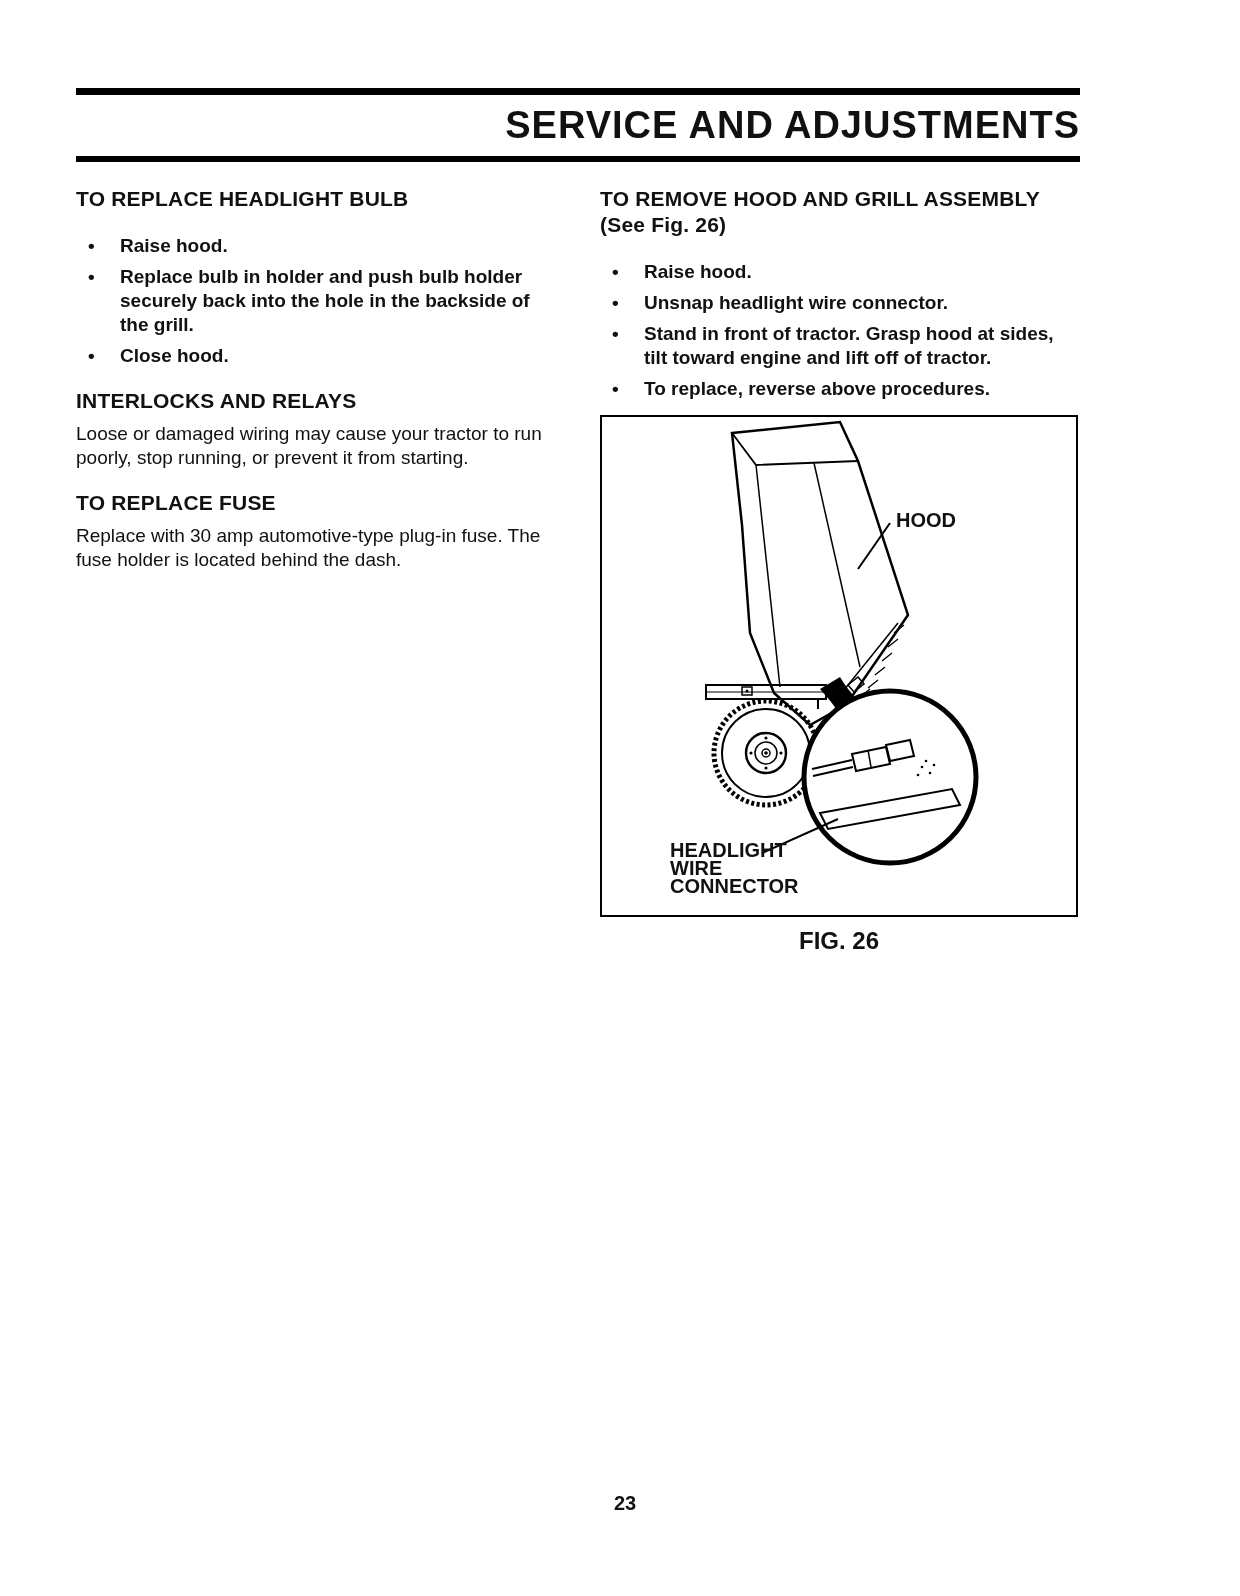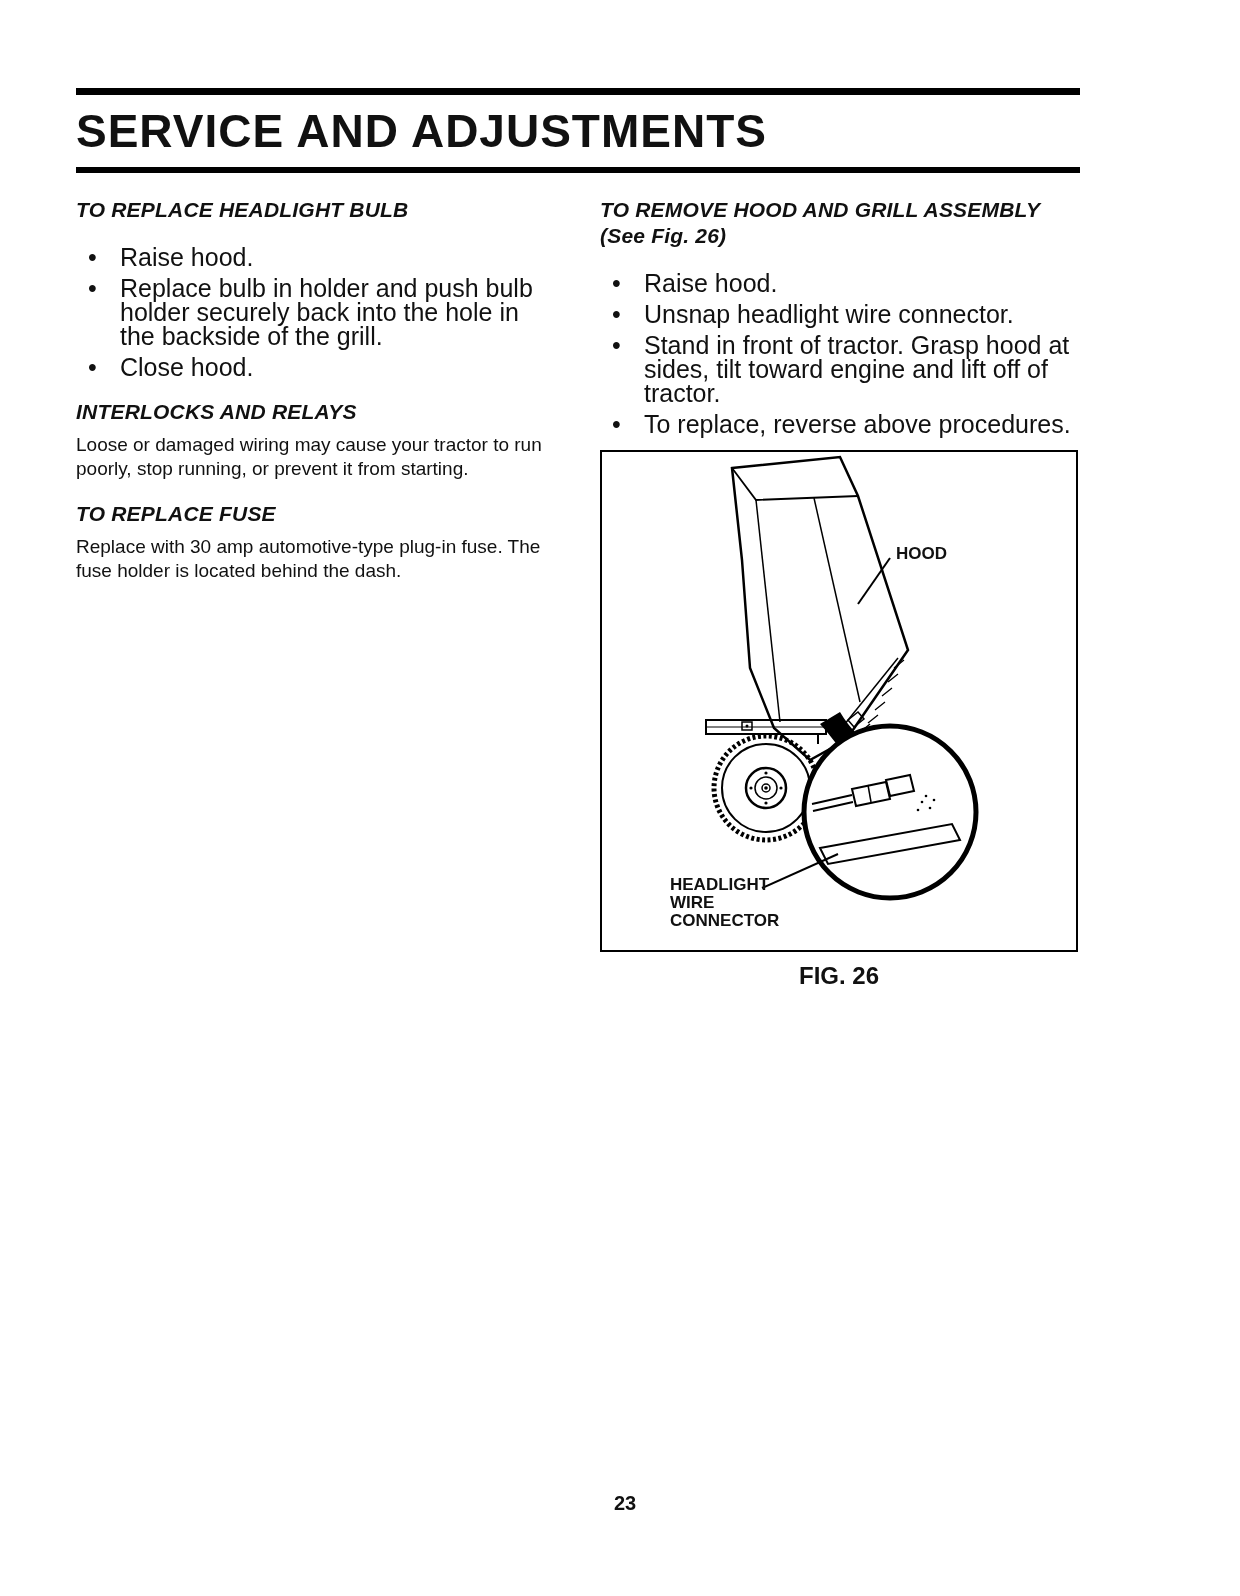--- a/index.html
+++ b/index.html
@@ -8,40 +8,40 @@
     background:#ffffff;
     font-family:"Liberation Sans", sans-serif;
     color:#111;
     position:relative;
     overflow:hidden;
   }
   .content { position:absolute; left:76px; top:88px; width:1004px; }
   .rule-top { height:7px; background:#000; }
   .rule-bottom { height:6px; background:#000; }
   .title {
-    text-align:left; font-size:46px; font-weight:700;
+    text-align:right; font-size:38px; font-weight:700;
     letter-spacing:1px; margin:9px 0 9px;
   }
   .columns { display:flex; margin-top:22px; }
   .col-left { width:478px; margin-right:46px; }
   .col-right { width:480px; }
   h2 {
     font-size:21px; font-weight:700; letter-spacing:0.2px;
-    margin:20px 0 8px; line-height:26px;font-style:italic;
+    margin:20px 0 8px; line-height:26px;
   }
   .col-left h2:first-child, .col-right h2:first-child { margin-top:2px; }
   p.bodytext { font-size:19px; line-height:24px; margin:4px 0 8px; }
-  ul.bullets { list-style:none; margin:22px 0 14px; padding:0; font-size:25px; line-height:24px; }
+  ul.bullets { list-style:none; margin:22px 0 14px; padding:0; font-size:19px; line-height:24px;font-weight:bold; }
   ul.bullets li { position:relative; padding-left:44px; margin-bottom:7px; }
   ul.bullets li::before { content:"\2022"; position:absolute; left:12px; top:0; }
   .figure-box {
     position:relative; width:474px; height:498px;
     border:2px solid #000; margin-top:14px; background:#fff;
   }
-  .fig-label { position:absolute; font-weight:700; font-size:17px; color:#111; }
+  .fig-label { position:absolute; font-weight:700; font-size:20px; color:#111; }
   .hood-label { left:294px; top:92px; }
   .connector-label { left:68px; top:424px; white-space:pre-line; line-height:18px; }
   .fig-caption { width:478px; text-align:center; font-weight:700; font-size:24px; margin-top:10px; }
   .page-number { position:absolute; top:1492px; left:5px; width:1240px; text-align:center; font-weight:700; font-size:20px; }
   svg .ln { stroke:#000; fill:none; }
 </style>
 </head>
 <body>
 
 <div class="content">

